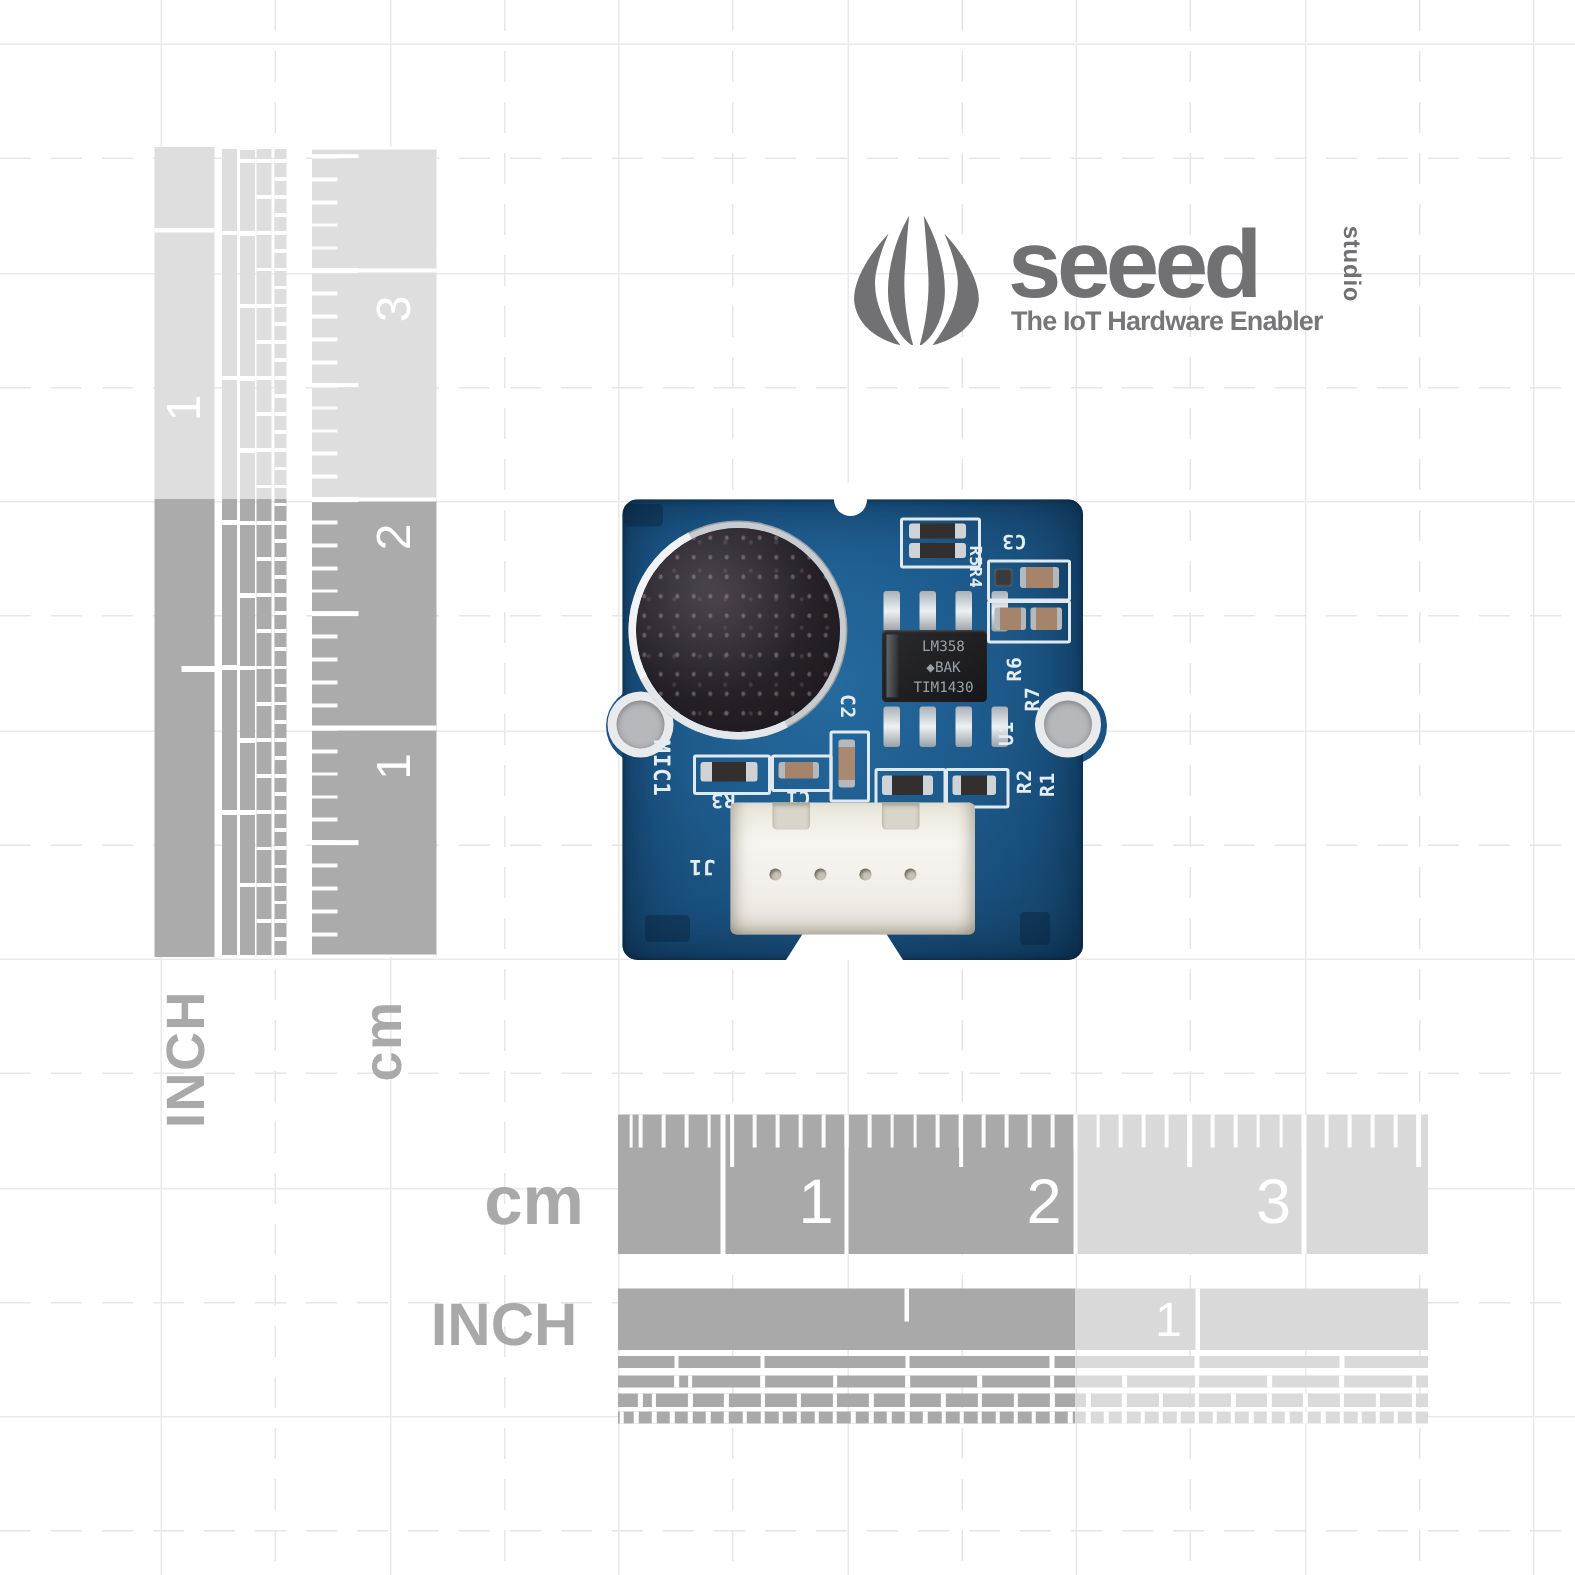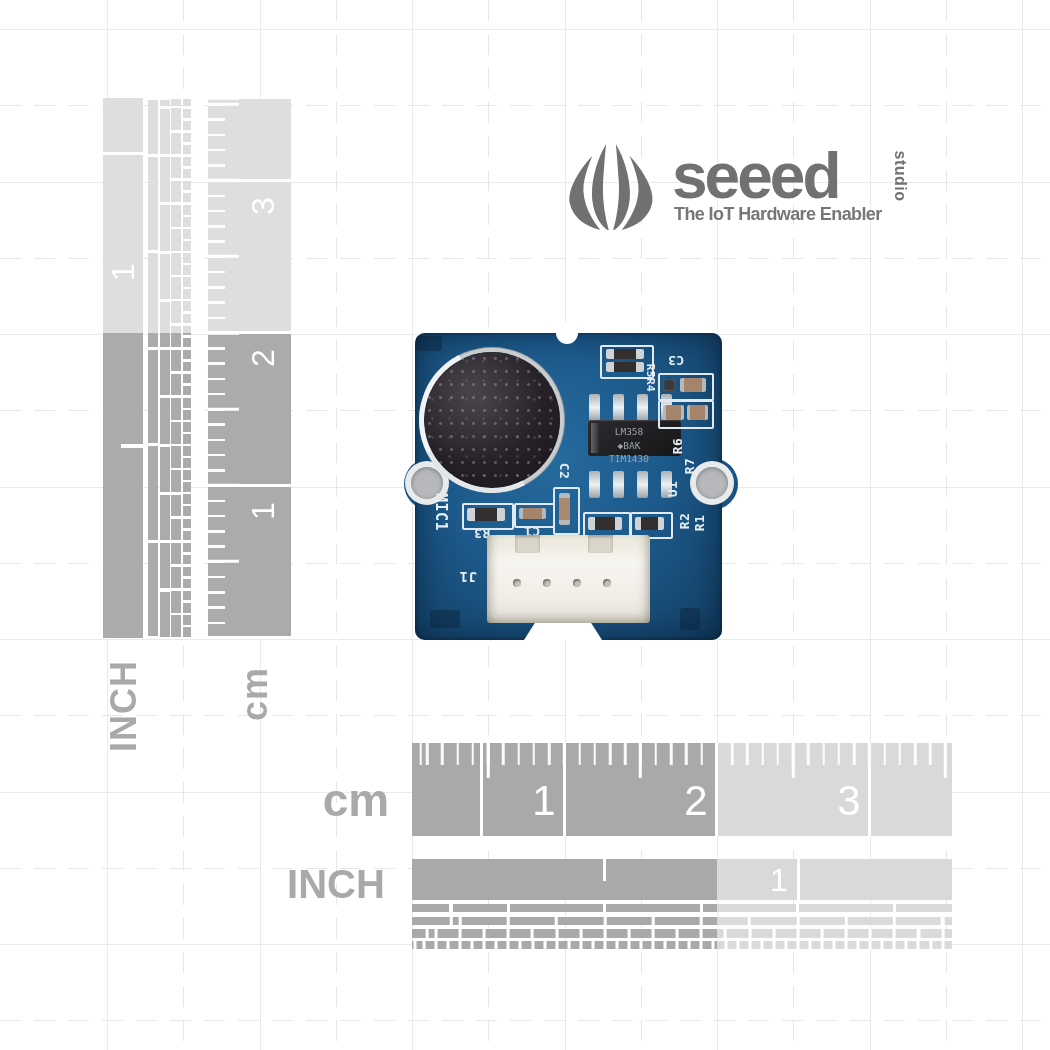--- a/index.html
+++ b/index.html
@@ -99,23 +99,23 @@
      background:
       radial-gradient(circle at 32% 28%,rgba(255,255,255,.10),transparent 55%),
       radial-gradient(rgba(150,132,146,.55) 1px,transparent 1.6px),
       radial-gradient(rgba(95,82,95,.5) 1px,transparent 1.6px),
       radial-gradient(circle at 42% 36%,#38313a,#241f25 60%,#181419);
      background-size:100% 100%,11px 13px,17px 19px,100% 100%;
      box-shadow:0 0 0 4px #c9ccce,0 0 0 5px #9aa0a4;}
   .mic::before{content:"";position:absolute;inset:-5px;border-radius:50%;
      border:5px solid transparent;border-left-color:#f1f3f4;border-bottom-color:#e4e7e9;
      transform:rotate(18deg);}
-  .ic{left:588px;top:420px;width:70px;height:36px;border-radius:3px;
+  .ic{left:588px;top:420px;width:70px;height:48px;border-radius:3px;
      background:linear-gradient(145deg,#2b2b2d,#161618);
-     box-shadow:inset 0 1px 1px rgba(255,255,255,.15);padding-left:23px;}
+     box-shadow:inset 0 1px 1px rgba(255,255,255,.15);}
   .ic::before{content:"";position:absolute;left:3px;top:3px;bottom:3px;width:8px;
      background:linear-gradient(to right,rgba(210,215,220,.35),rgba(210,215,220,.05));}
   .ictxt{position:absolute;left:14px;top:5px;width:54px;color:#9aa1a6;
      font-family:"DejaVu Sans Mono",monospace;font-size:9.5px;line-height:13.5px;
      text-align:center;letter-spacing:0;}
   .ic-pin{position:absolute;width:11px;height:27px;border-radius:2px;
      background:linear-gradient(to bottom,#aab1b6,#eef1f3 50%,#99a0a6);}
   .skbox{position:absolute;border:2px solid #dfe9ef;border-radius:2px;}
   .res{position:absolute;border-radius:2px;
      background:linear-gradient(to right,#cfd3d6 0 20%,#332f2e 20% 80%,#cfd3d6 80%);}

